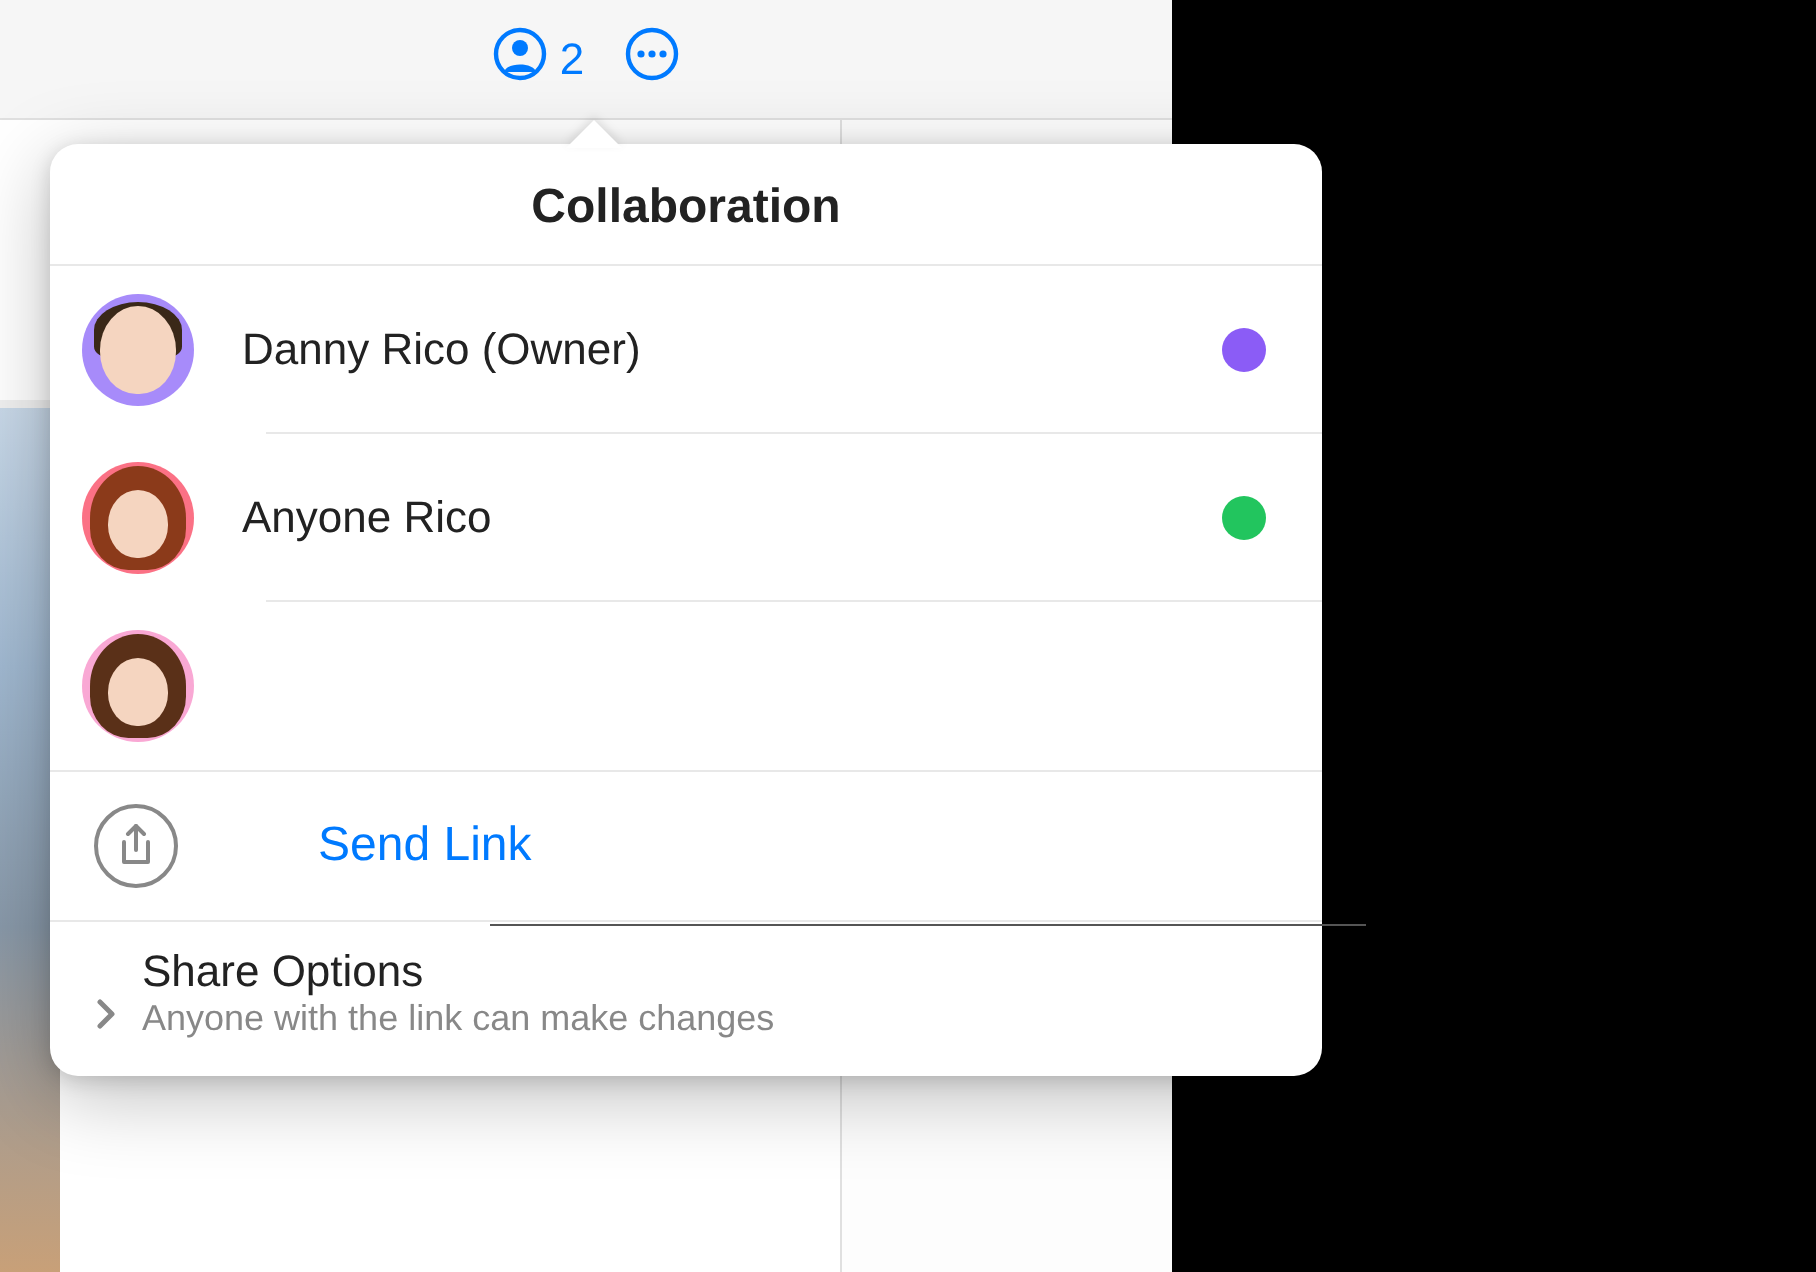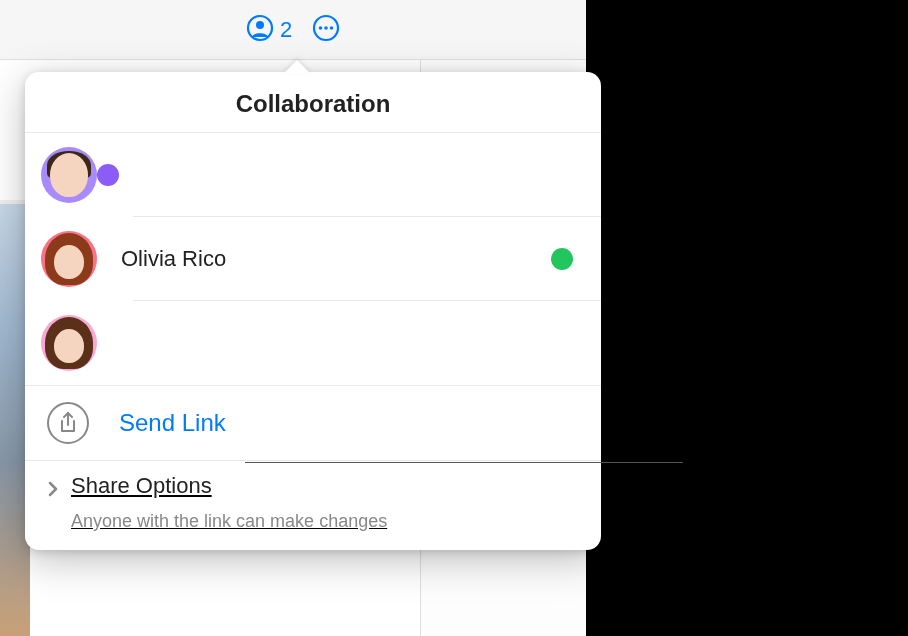--- a/index.html
+++ b/index.html
@@ -76,21 +76,21 @@
       width: 30px;
       height: 436px;
       background: linear-gradient(180deg, #c8d8e8 0%, #a0b8d0 30%, #8898a8 60%, #c8a078 100%);
       border-top: 4px solid #f0f0f0;
     }
     
     .popover {
       position: absolute;
       left: 25px;
       top: 72px;
-      width: 576px;
+      width: 636px;
       background: #fff;
       border-radius: 14px;
       box-shadow: 0 10px 40px rgba(0,0,0,0.25), 0 2px 10px rgba(0,0,0,0.15);
       overflow: visible;
     }
     
     .popover::before {
       content: "";
       position: absolute;
       top: -12px;
@@ -209,20 +209,21 @@
       border-radius: 50%;
       margin-right: 8px;
     }
     
     .send-link-row {
       display: flex;
       align-items: center;
       padding: 16px 24px 16px 22px;
       border-top: 1px solid #e8e8e8;
       border-bottom: 1px solid #e8e8e8;
+      gap: 40px;
     }
     
     .share-icon-circle {
       width: 42px;
       height: 42px;
       border: 2px solid #888;
       border-radius: 50%;
       display: flex;
       align-items: center;
       justify-content: center;
@@ -231,43 +232,42 @@
     
     .send-link-label {
       font-size: 24px;
       color: #007aff;
       margin-left: 30px;
     }
     
     .share-options-row {
       padding: 12px 20px 18px 22px;
       display: flex;
-      align-items: flex-start;
-      text-decoration: underline;
+      align-items: flex-end;
     }
     
     .chevron-right {
       margin-top: 8px;
       margin-right: 12px;
     }
     
     .share-options-content {
       display: flex;
       flex-direction: column;
     }
     
     .share-options-title {
       font-size: 22px;
       color: #222;
     }
     
     .share-options-sub {
       font-size: 18px;
       color: #888;
-      margin-top: 12px;
+      margin-top: 0;
     }
     
     .callout-line {
       position: absolute;
       top: 462px;
       left: 245px;
       width: 438px;
       height: 1px;
       background: #555;
     }
@@ -310,30 +310,31 @@
 </div>
 
 <div class="popover">
   <div class="popover-title">Collaboration</div>
 
   <div class="participant-row">
     <div class="avatar avatar-1">
       <div class="avatar-hair-1"></div>
       <div class="avatar-face"></div>
     </div>
+    <div class="participant-name">Danny Rico (Owner)</div>
     <div class="status-dot" style="background:#8b5cf6"></div>
     <div class="divider"></div>
   </div>
 
   <div class="participant-row">
     <div class="avatar avatar-2">
       <div class="avatar-hair-2"></div>
       <div class="avatar-face-small"></div>
     </div>
-    <div class="participant-name">Olivia Rico</div>
+    <div class="participant-name">Anyone Rico</div>
     <div class="status-dot" style="background:#22c55e"></div>
     <div class="divider"></div>
   </div>
 
   <div class="participant-row">
     <div class="avatar avatar-3">
       <div class="avatar-hair-3"></div>
       <div class="avatar-face-small"></div>
     </div>
   </div>

